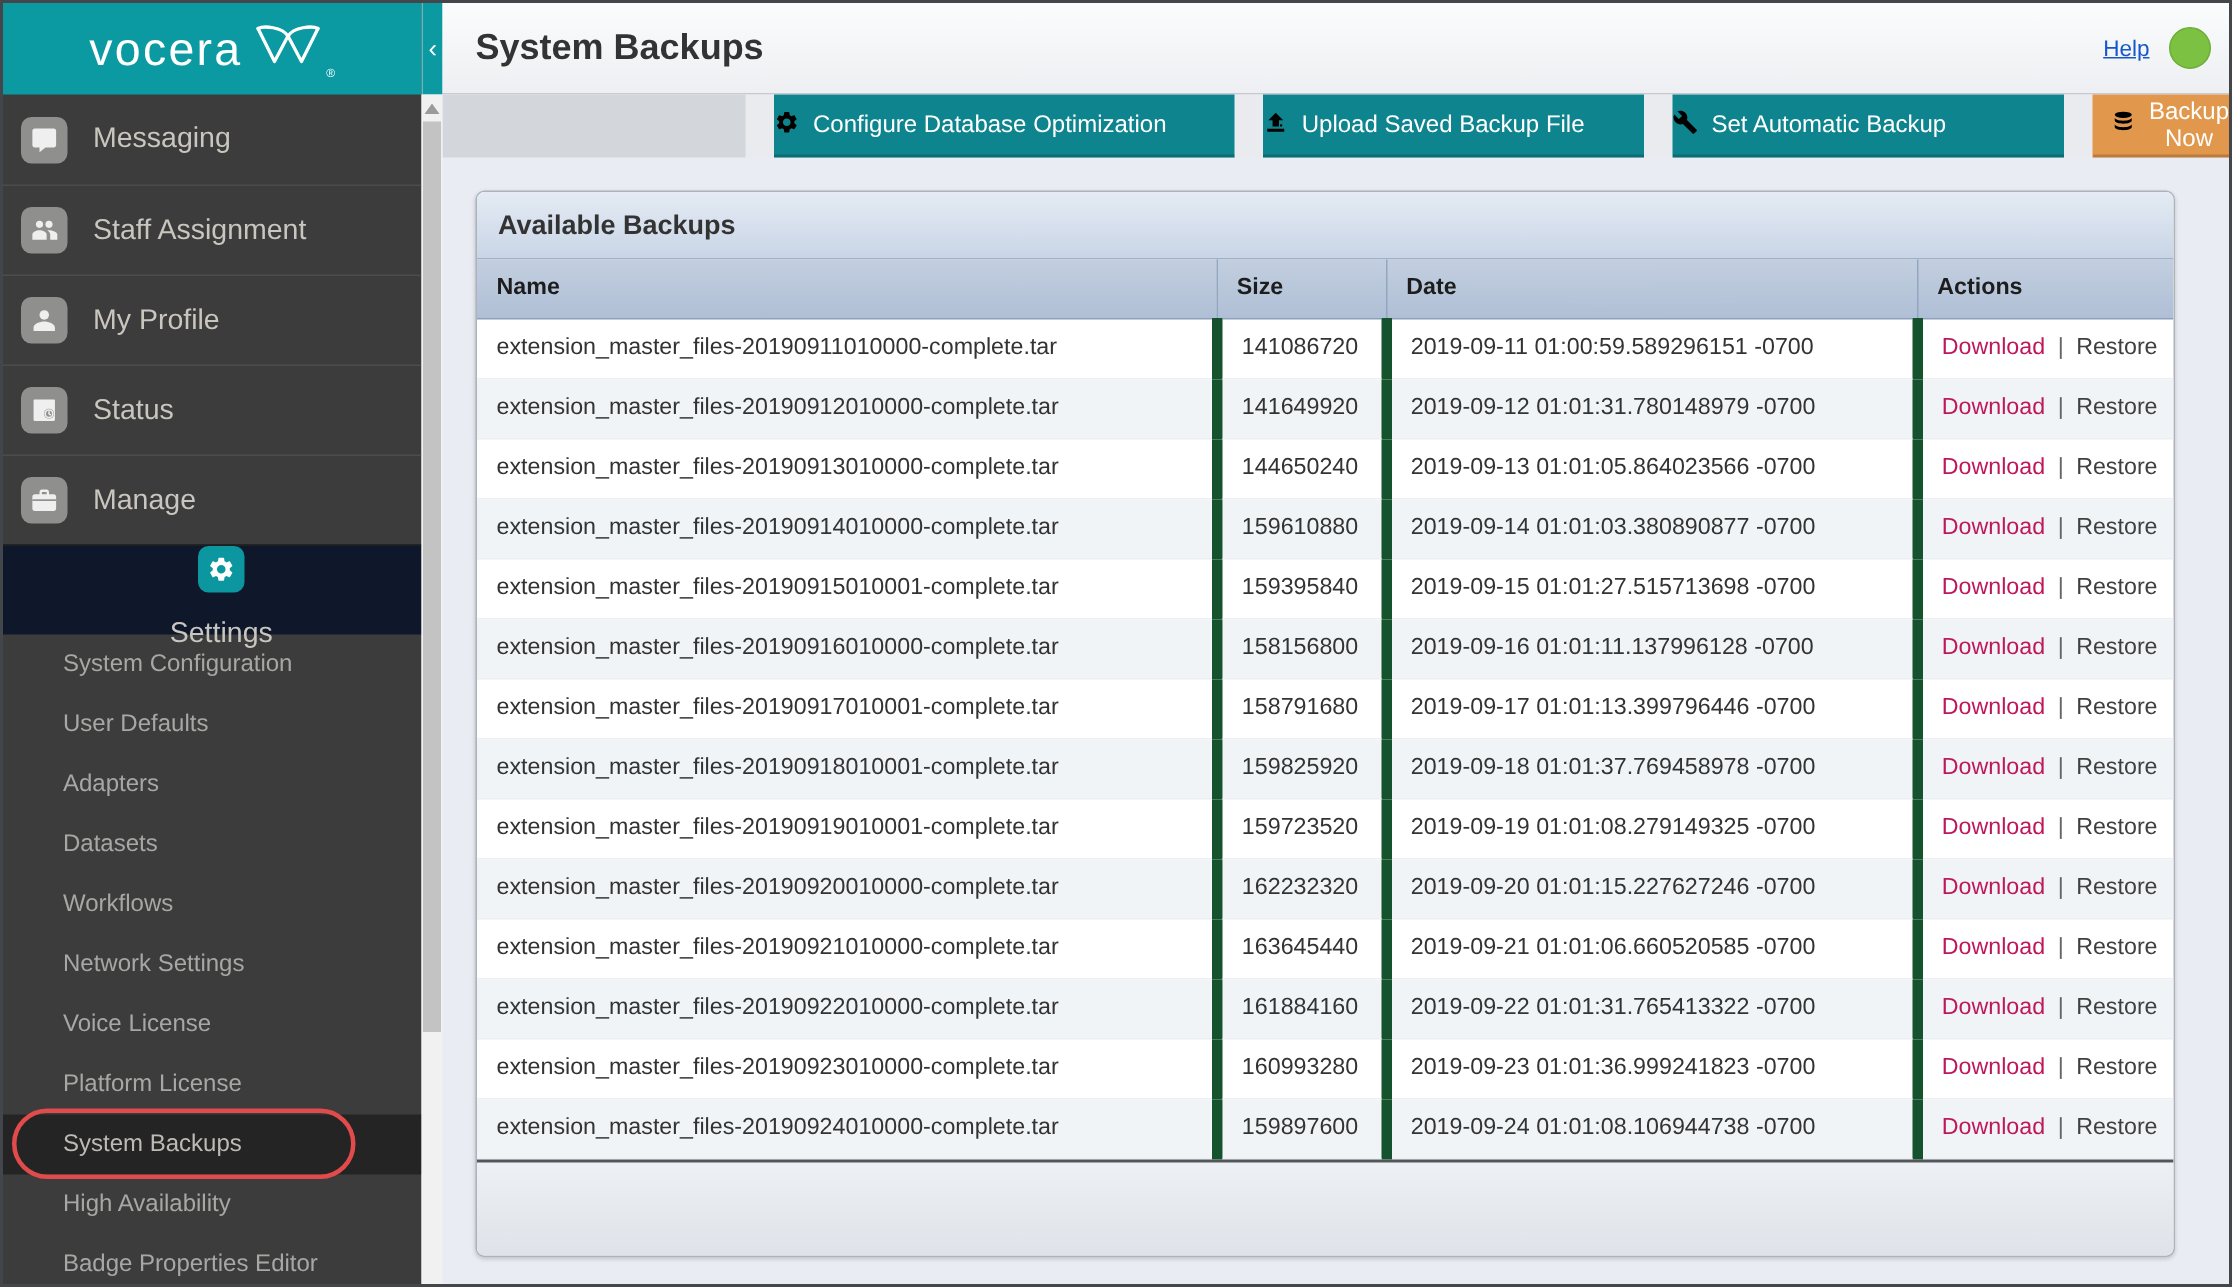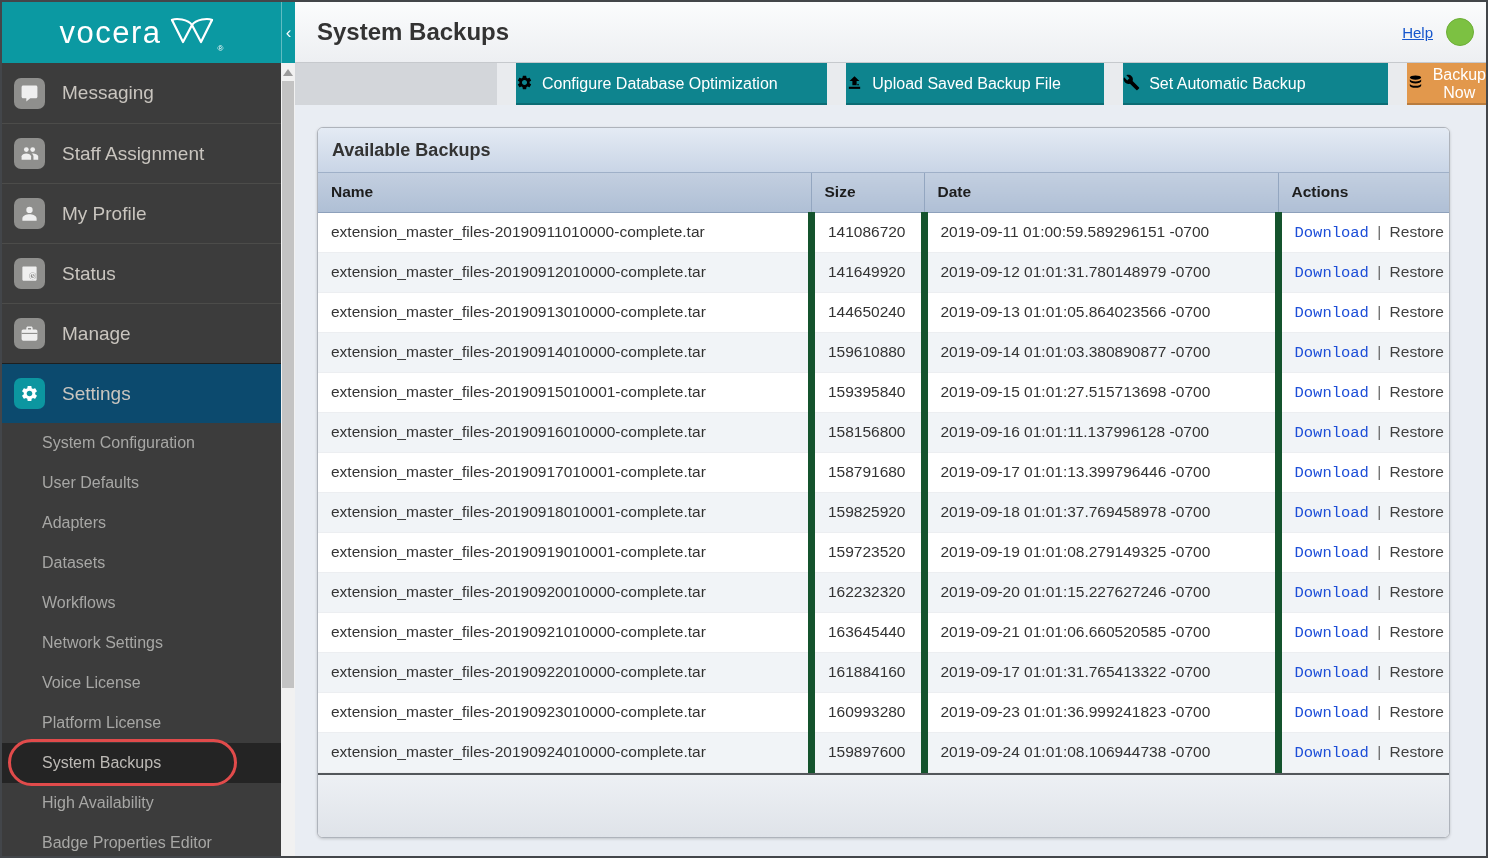--- a/index.html
+++ b/index.html
@@ -13,21 +13,21 @@
   .sidebar { width:279px; flex:none; background:#3C3C3C; display:flex;
              flex-direction:column; position:relative; overflow:hidden; }
   .logo-bar { height:61px; background:#0B99A2; display:flex; align-items:center;
               justify-content:center; gap:7px; flex:none; }
   .logo-text { color:#fff; font-size:31px; font-weight:300; letter-spacing:1.5px; }
   .logo-reg { color:#fff; font-size:8px; align-self:flex-end; margin-bottom:10px; margin-left:-4px; }
 
   .main-item { height:60px; display:flex; align-items:center; gap:17px;
                padding-left:12px; cursor:pointer; }
   .main-item + .main-item { border-top:1px solid #4c4c4a; }
-  .main-item.active { background:#0c4a6e; border-top-color:#1E1F1F; }
+  .main-item.active { background:#0f172a; border-top-color:#1E1F1F;flex-direction:column; }
   .iconbox { width:31px; height:31px; border-radius:7px; background:#8F8F8D;
              display:flex; align-items:center; justify-content:center; flex:none; }
   .main-item.active .iconbox { background:#0C96A0; }
   .iconbox svg { width:19px; height:19px; }
   .main-item .label { color:#C9C5BF; font-size:19px; }
 
   .sub-items { flex:1; }
   .sub-item { height:40px; display:flex; align-items:center; padding-left:40px;
               color:#A7A7A5; font-size:16px; cursor:pointer; }
   .sub-item.active { background:#242424; color:#BDBAB6; }
@@ -57,40 +57,40 @@
 
   .toolbar { height:42px; flex:none; display:flex; background:#E9EBEE; }
   .tb-spacer { width:202px; flex:none; background:#D3D6DA; }
   .tb-btn { border:none; color:#fff; background:#0E848E; font-family:inherit; font-size:16px;
             display:flex; align-items:center; justify-content:flex-start; gap:9px;
             margin-left:19px; cursor:pointer; box-shadow:inset 0 -2px rgba(0,0,0,.18); }
   .tb-btn svg { width:17px; height:17px; flex:none; }
   .tb-btn:nth-of-type(1) { width:326px; }
   .tb-btn:nth-of-type(2) { width:270px; }
   .tb-btn:nth-of-type(3) { width:277px; }
-  .tb-btn.orange { background:#E2984C; flex:1; }
+  .tb-btn.orange { background:#E2984C; flex:1;padding-left:12px; }
 
   .page { flex:1; padding:22px 36px 0 22px; }
   .panel { height:711px; background:#fff; border:1px solid #AEB3BB; border-radius:6px;
            box-shadow:0 1px 3px rgba(0,0,0,.18); overflow:hidden; display:flex; flex-direction:column; }
   .panel-header { height:45px; flex:none; background:linear-gradient(#E4EBF4,#C9D5E6);
                   border-bottom:1px solid #9FB0C8; display:flex; align-items:center;
                   padding-left:14px; font-size:18px; font-weight:bold; color:#333; }
 
   table { width:100%; border-collapse:collapse; table-layout:fixed; font-size:15.5px; color:#333; }
   thead th { background:linear-gradient(#C3CFE0,#AFBFD5); text-align:left; font-weight:bold;
              color:#1d1d1d; height:39px; padding:0 13px; border-bottom:1px solid #8DA0BB;
              border-right:1px solid #93A6C0; font-size:15.5px; }
   thead th:last-child { border-right:none; }
   tbody td { height:40px; padding:0 13px; border-right:7px solid #14532d;
              border-bottom:1px solid #ECEEF1; white-space:nowrap; overflow:hidden; }
   tbody td:last-child { border-right:none; }
   tbody tr:nth-child(even) { background:#F1F4F7; }
   td.size { text-align:right; padding-right:15px; }
-  .dl { color:#1d4ed8; cursor:pointer;font-family:Liberation Mono, monospace; }
+  .dl { color:#be185d; cursor:pointer; }
   .sep { color:#666; padding:0 4px; }
   .rs { color:#404040; cursor:pointer; }
 
   .panel-footer { flex:1; border-top:2px solid #53575B;
                   background:linear-gradient(#EDF0F4,#DFE3E9); }
 </style>
 </head>
 <body>
 
 <div class="window">
@@ -387,21 +387,21 @@
     <td>
       <span class="dl">Download</span>
       <span class="sep">|</span>
       <span class="rs">Restore</span>
     </td>
   </tr>
 
   <tr>
     <td class="name">extension_master_files-20190922010000-complete.tar</td>
     <td class="size">161884160</td>
-    <td class="date">2019-09-17 01:01:31.765413322 -0700</td>
+    <td class="date">2019-09-22 01:01:31.765413322 -0700</td>
     <td>
       <span class="dl">Download</span>
       <span class="sep">|</span>
       <span class="rs">Restore</span>
     </td>
   </tr>
 
   <tr>
     <td class="name">extension_master_files-20190923010000-complete.tar</td>
     <td class="size">160993280</td>

